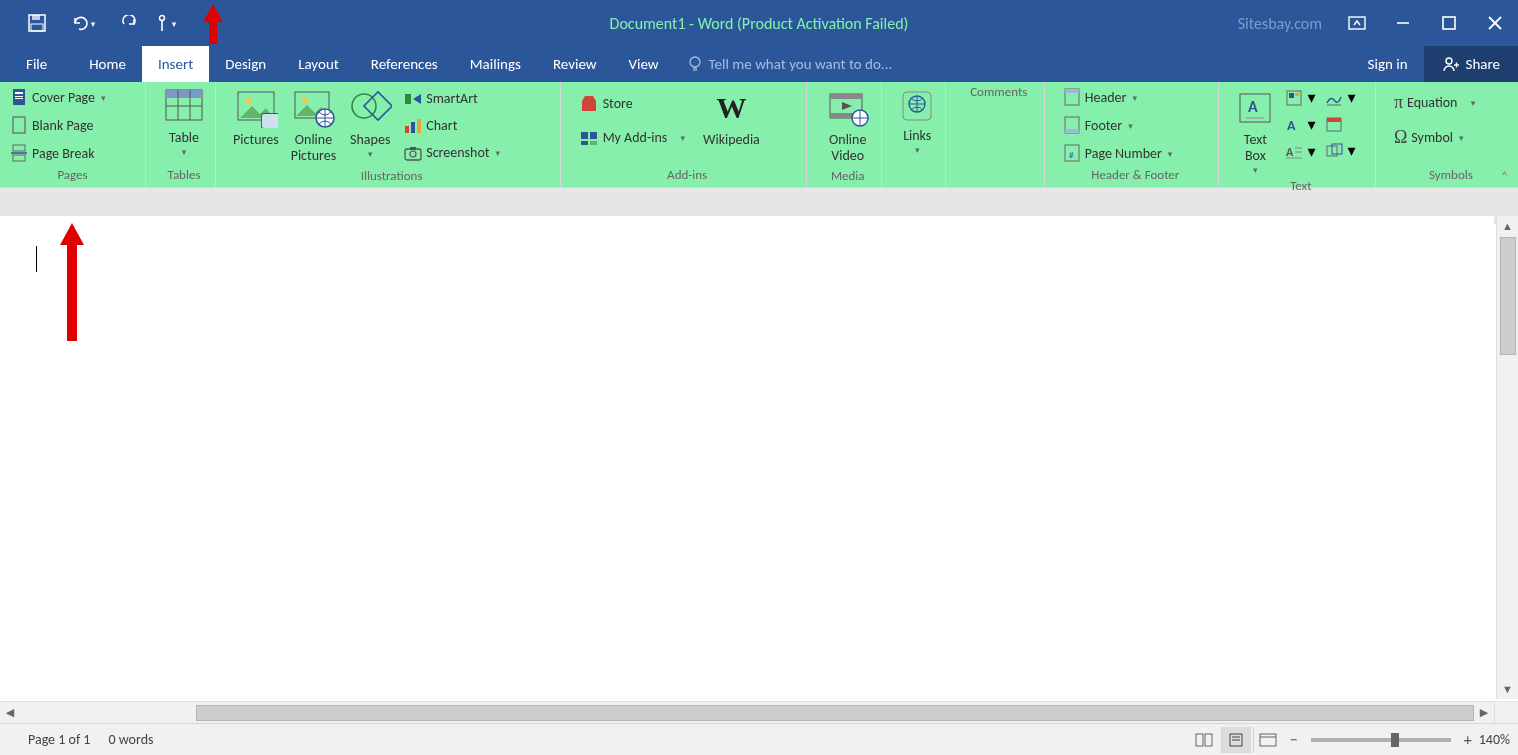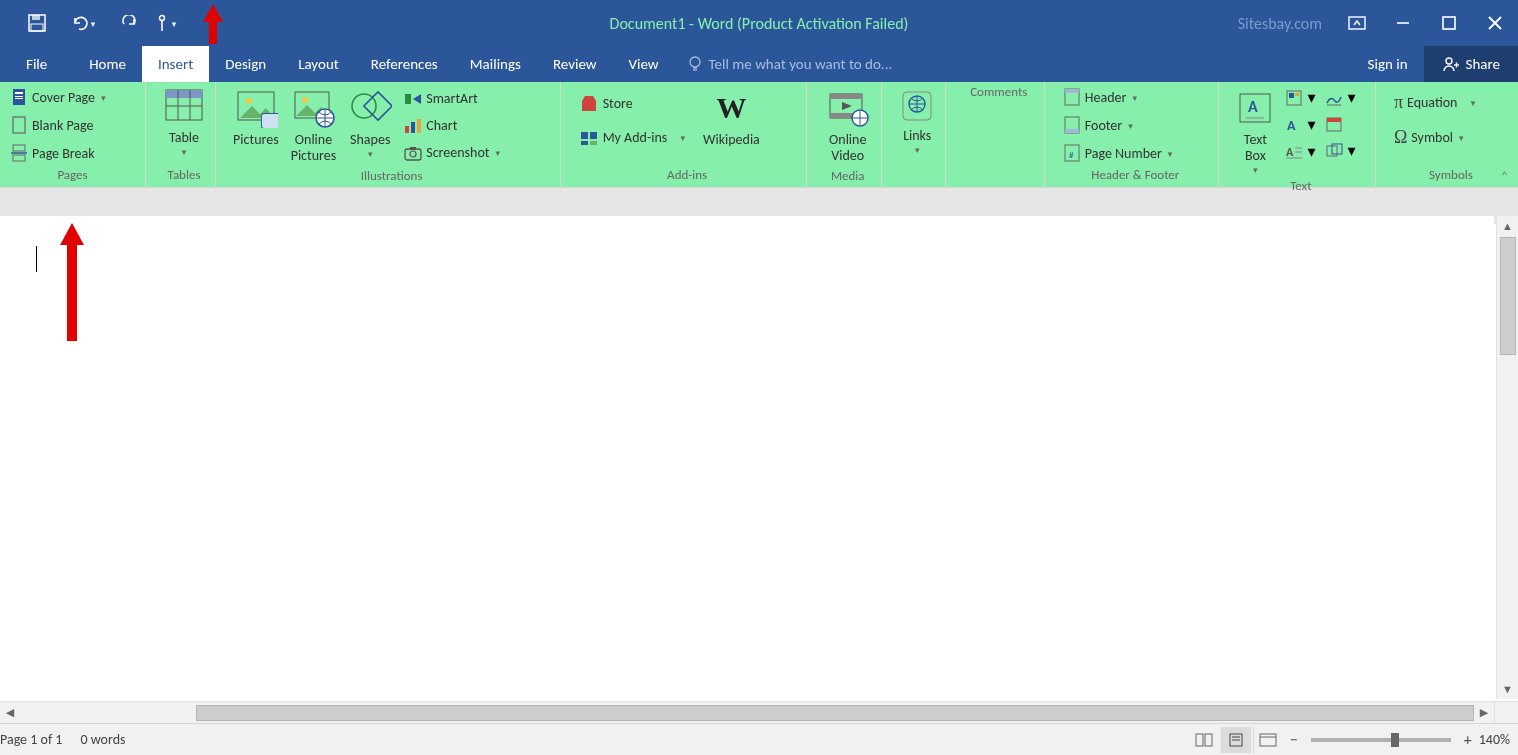--- a/index.html
+++ b/index.html
@@ -52,21 +52,21 @@
 .vscroll .thumb { width:16px; background:#cdcdcd; border:1px solid #b5b5b5; height:118px; margin:1px 0;}
 .vscroll .track { flex:1;}
 .hscroll { position:absolute; left:0; right:24px; bottom:32px; height:22px; background:#f1f1f1; border-top:1px solid #e0e0e0; display:flex; align-items:center;}
 .hscroll .arrow { width:20px; height:100%; display:flex; align-items:center; justify-content:center; color:#666; font-size:11px;}
 .hscroll .track { flex:1; position:relative; height:16px;}
 .hscroll .thumb { position:absolute; left:176px; right:0; top:0; bottom:0; background:#cdcdcd; border:1px solid #b5b5b5;}
 .hscroll-corner { position:absolute; right:0; bottom:32px; width:24px; height:22px; background:#f1f1f1; border-top:1px solid #e0e0e0; border-left:1px solid #e0e0e0;}
 
 
 .status { position:absolute; left:0; right:0; bottom:0; height:32px; background:#f1f1f1; border-top:1px solid #d6d6d6; display:flex; align-items:center; font-size:14px; color:#444;}
-.status .left { display:flex; gap:18px; padding-left:0;}
+.status .left { display:flex; gap:18px; padding-left:28px;}
 .status .right { position:absolute; right:8px; display:flex; align-items:center; gap:2px;}
 .view-btn { width:30px; height:26px; display:flex; align-items:center; justify-content:center; border-left:1px solid #d6d6d6;}
 .view-btn.first { border-left:none;}
 .view-btn.active { background:#dcdcdc;}
 .zoom-slider { width:140px; height:4px; background:#b0b0b0; position:relative; margin:0 6px;}
 .zoom-slider .knob { position:absolute; left:80px; top:-5px; width:8px; height:14px; background:#666;}
 .zoom-btn { width:18px; text-align:center; color:#555; font-size:16px;}
 
 
 .anno-arrow1 { position:absolute; left:201px; top:4px; z-index:50;}

